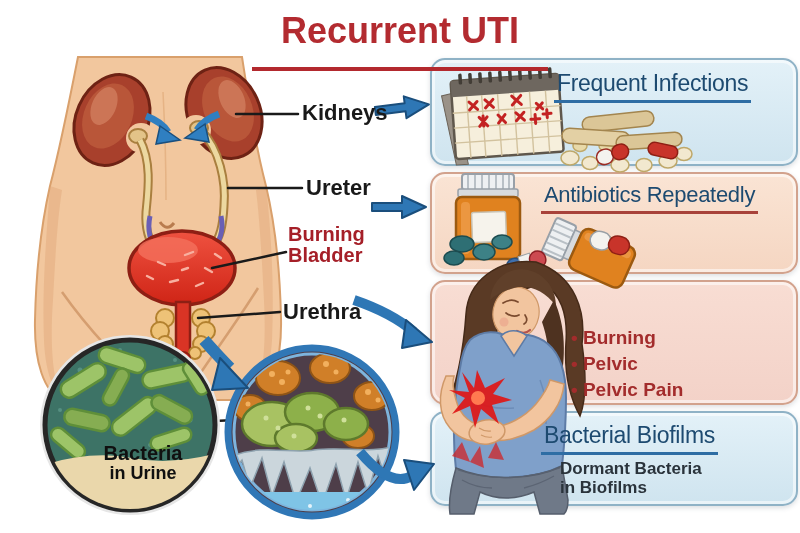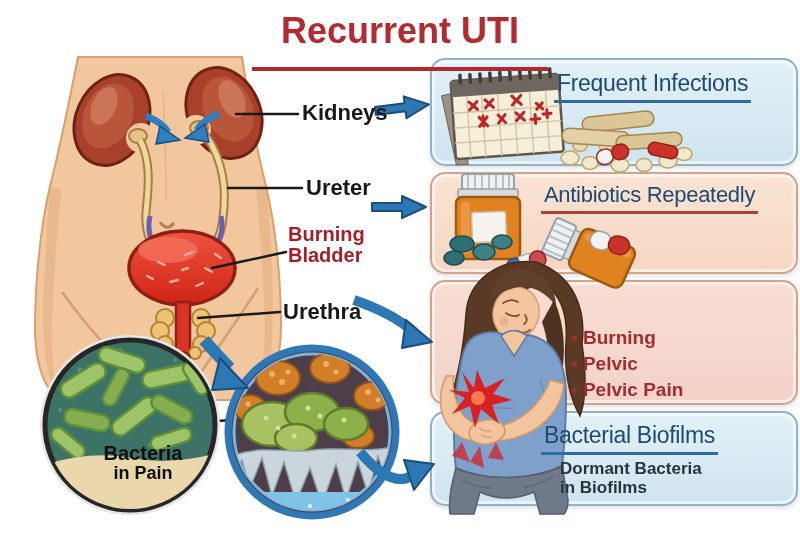--- a/index.html
+++ b/index.html
@@ -403,21 +403,21 @@
   <div class="abs anat-label lab-kidneys">Kidneys</div>
   <div class="abs anat-label lab-ureter">Ureter</div>
   <div class="abs anat-label lab-bladder">
     <div>Burning</div>
     <div>Bladder</div>
   </div>
   <div class="abs anat-label lab-urethra">Urethra</div>
 
   <div class="abs inset-caption">
     <div class="l1">Bacteria</div>
-    <div class="l2">in Pain</div>
+    <div class="l2">in Urine</div>
   </div>
 
   <div class="abs heading h1">Frequent Infections</div>
   <div class="abs heading h2">Antibiotics Repeatedly</div>
   <div class="abs heading h4">Bacterial Biofilms</div>
 
   <ul class="abs bullets">
     <li>Burning</li>
     <li>Pelvic</li>
     <li>Pelvic Pain</li>

